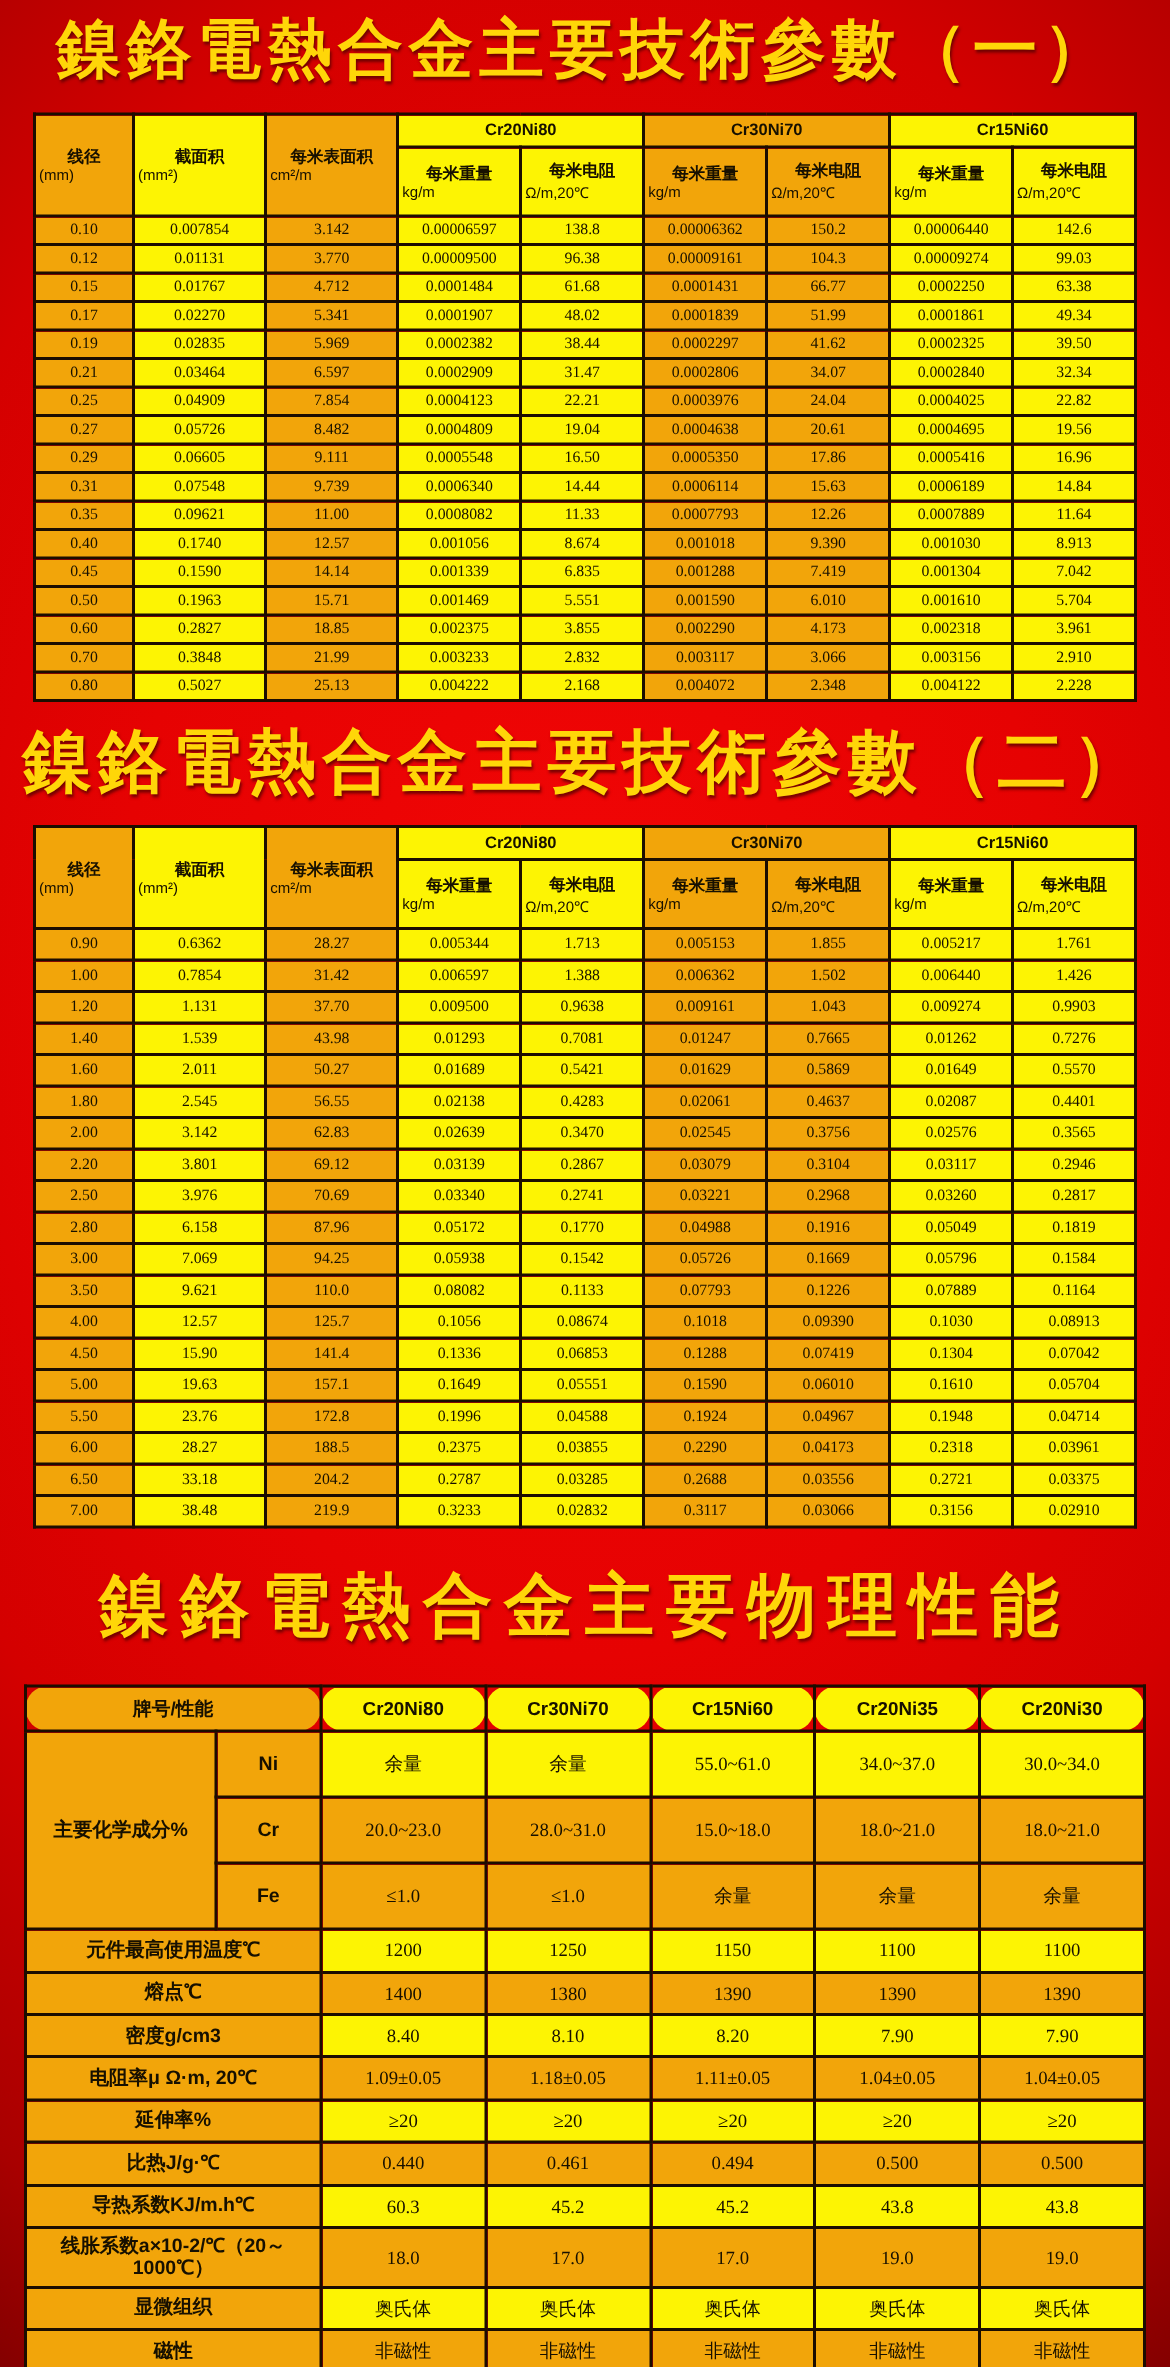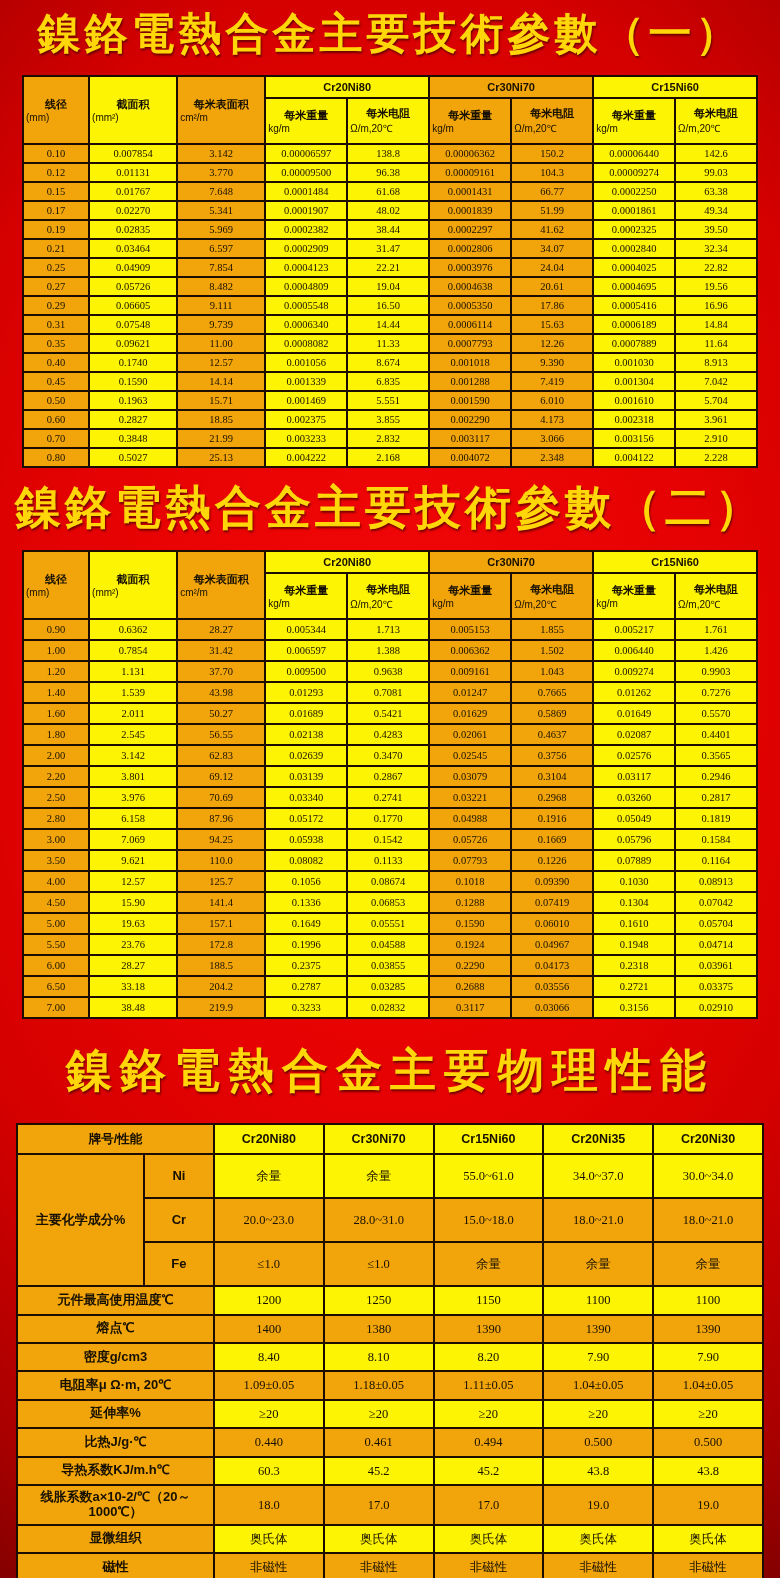--- a/index.html
+++ b/index.html
@@ -56,20 +56,21 @@
     font-size:10.5px;
   }
   #params-table-1 tbody td{height:15px;}
   #params-table-2 tbody td{height:17px;}
 
   
   .phys{width:748px;margin-top:26px;}
   .phys th{
     font-size:12.5px;font-weight:bold;height:26px;
     font-family:"Liberation Sans",sans-serif;
+    border-radius:15px;
   }
   .phys td{
     font-family:"Liberation Serif","DejaVu Serif",serif;
     font-size:12.5px;line-height:1.15;
     padding:6px 2px;
   }
   .phys td.lbl{
     background:#f2a50a;
     font-family:"Liberation Sans",sans-serif;
     font-weight:bold;font-size:13px;
@@ -133,21 +134,21 @@
           <td class="y">0.00009500</td>
           <td class="y">96.38</td>
           <td class="a">0.00009161</td>
           <td class="a">104.3</td>
           <td class="y">0.00009274</td>
           <td class="y">99.03</td>
         </tr>
         <tr>
           <td class="a">0.15</td>
           <td class="y">0.01767</td>
-          <td class="a">7.648</td>
+          <td class="a">4.712</td>
           <td class="y">0.0001484</td>
           <td class="y">61.68</td>
           <td class="a">0.0001431</td>
           <td class="a">66.77</td>
           <td class="y">0.0002250</td>
           <td class="y">63.38</td>
         </tr>
         <tr>
           <td class="a">0.17</td>
           <td class="y">0.02270</td>

